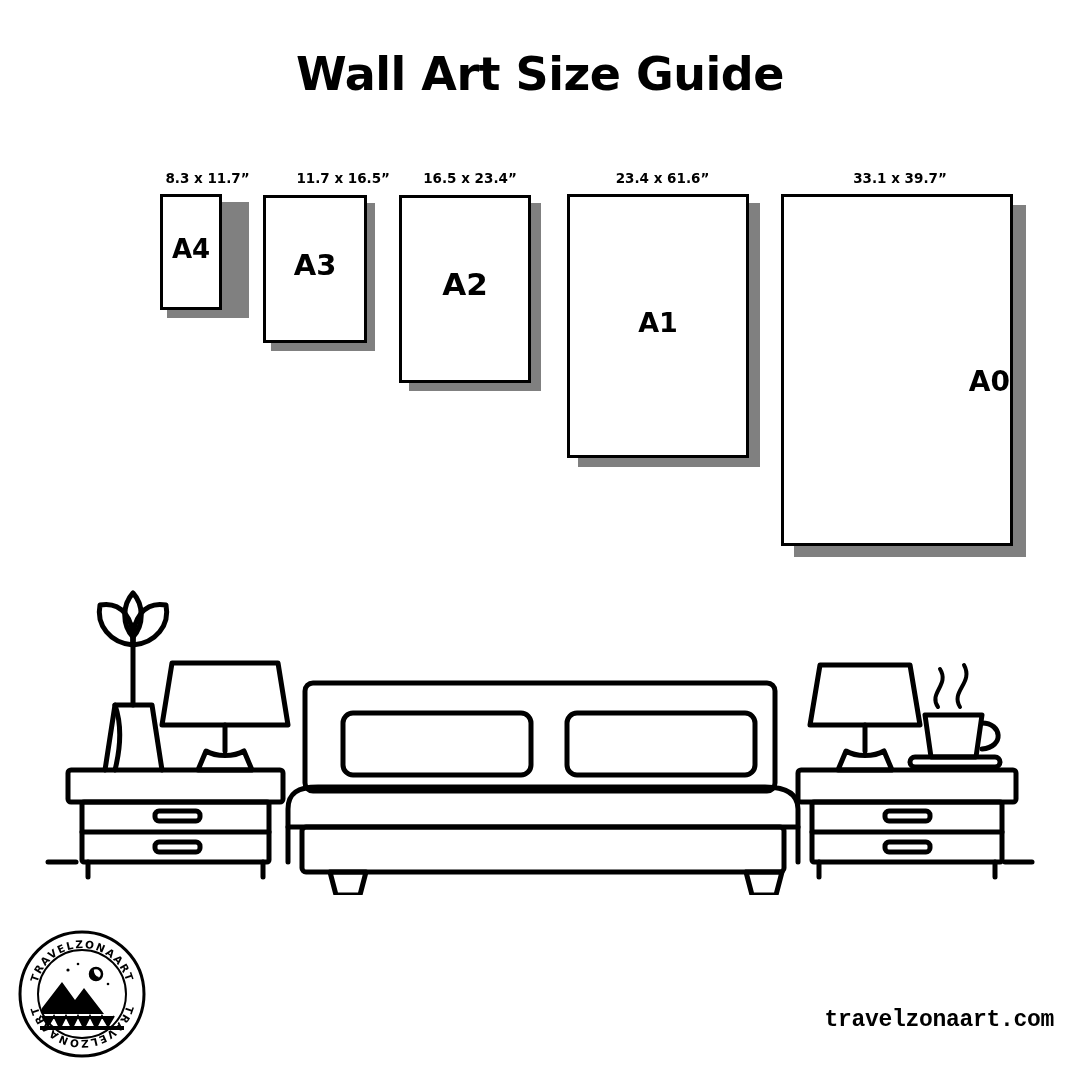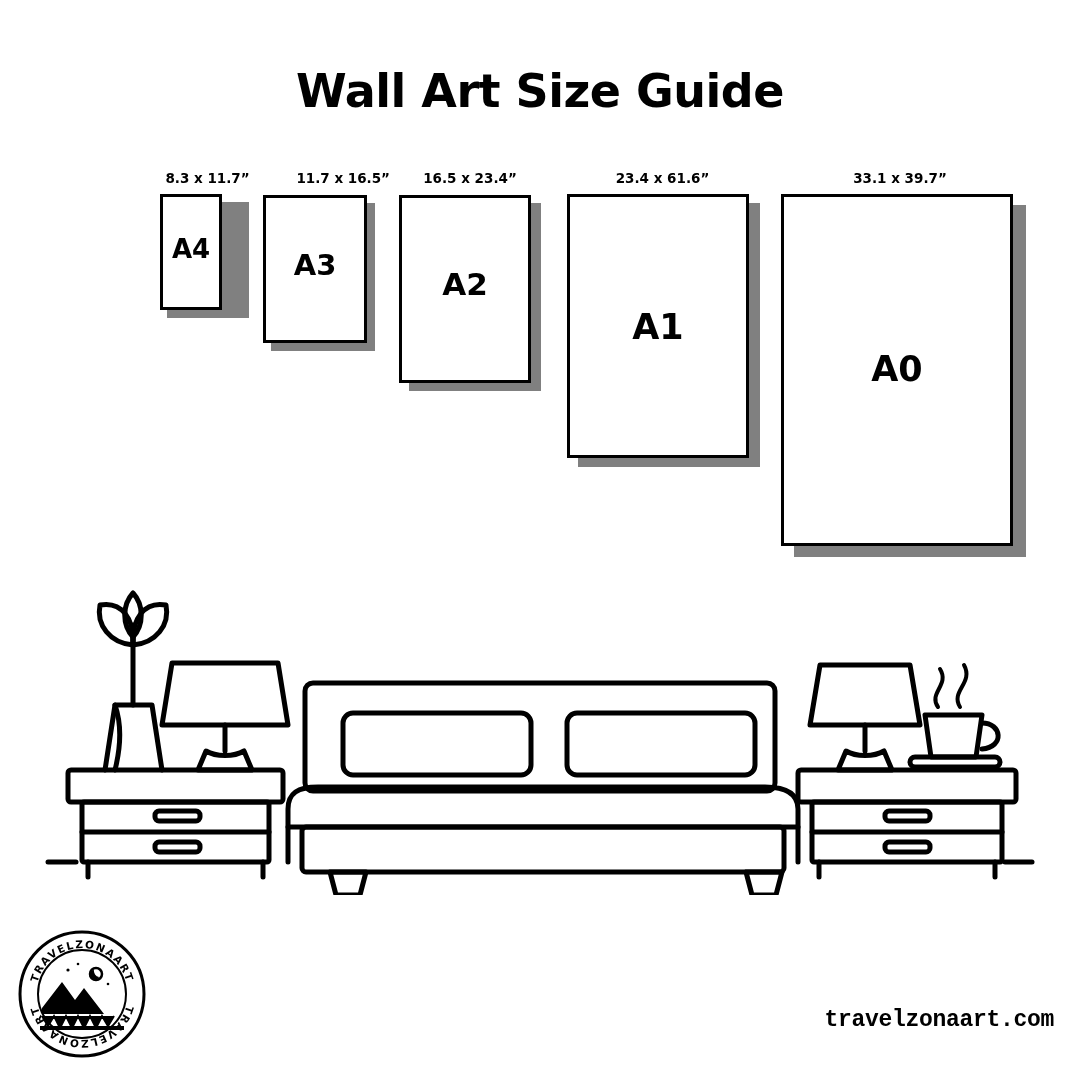--- a/index.html
+++ b/index.html
@@ -19,21 +19,21 @@
     position: absolute;
     left: 0; top: 0;
     width: 1080px;
     height: 1080px;
   }
 
   
   #title {
     position: absolute;
     left: 0;
-    top: 64px;
+    top: 47px;
     width: 1080px;
     text-align: center;
     font-size: 46px;
     font-weight: 700;
     letter-spacing: -0.5px;
     font-family: "DejaVu Sans", "Liberation Sans", sans-serif;
   }
 
   
   .frame-group {
@@ -124,29 +124,29 @@
     <div class="frame-shadow" style="left:24px; top:33px; width:132px; height:188px;"></div>
     <div class="frame-box" style="left:14px; top:25px; width:132px; height:188px;">
       <div class="frame-label" style="top:68px; font-size:31px;">A2</div>
     </div>
   </div>
 
   <div class="frame-group" style="left:555px; top:170px; width:215px; height:330px;">
     <div class="frame-caption" style="top:0px;">23.4 x 61.6”</div>
     <div class="frame-shadow" style="left:23px; top:33px; width:182px; height:264px;"></div>
     <div class="frame-box" style="left:12px; top:24px; width:182px; height:264px;">
-      <div class="frame-label" style="top:110px; font-size:35px;">A1</div>
+      <div class="frame-label" style="top:110px; font-size:27px;">A1</div>
     </div>
   </div>
 
   <div class="frame-group" style="left:765px; top:170px; width:270px; height:420px;">
     <div class="frame-caption" style="top:0px;">33.1 x 39.7”</div>
     <div class="frame-shadow" style="left:29px; top:35px; width:232px; height:352px;"></div>
     <div class="frame-box" style="left:16px; top:24px; width:232px; height:352px;">
-      <div class="frame-label" style="top:152px; font-size:35px;">A0</div>
+      <div class="frame-label" style="top:168px; font-size:28px;text-align:right;">A0</div>
     </div>
   </div>
 
   <div id="scene">
     <svg viewBox="0 0 1020 330" width="1020" height="330" fill="none" stroke="#000" stroke-width="5" stroke-linecap="round" stroke-linejoin="round">
 
       <line x1="18" y1="297" x2="46" y2="297"></line>
 
       <line x1="975" y1="297" x2="1002" y2="297"></line>
 

